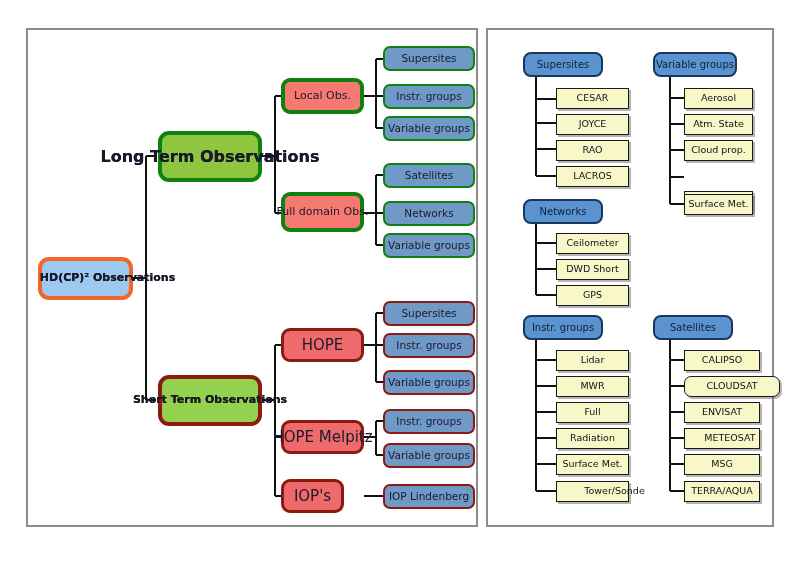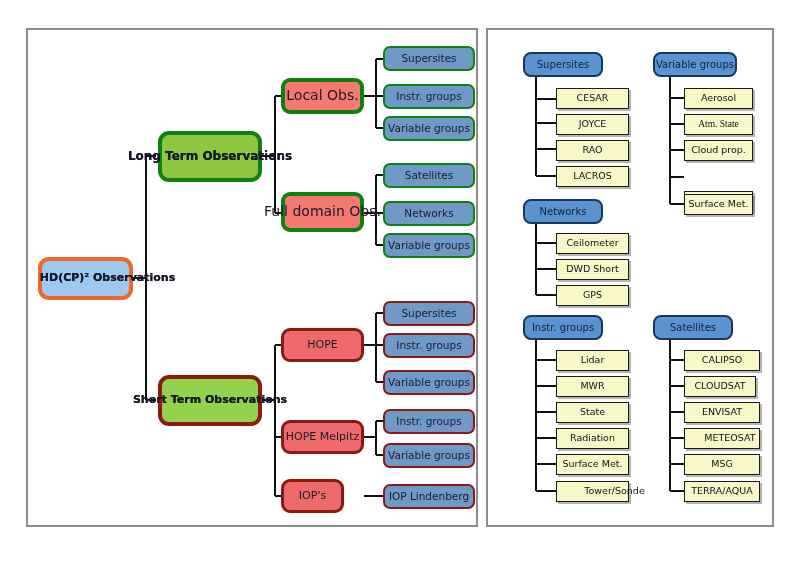--- a/index.html
+++ b/index.html
@@ -17,27 +17,27 @@
             pointer-events:none;}
 
   .node{position:absolute;box-sizing:border-box;display:flex;
         align-items:center;justify-content:center;text-align:center;
         color:#1a1a2e;line-height:1.12;white-space:nowrap;}
 
   
   .n-root{background:#9dc9f0;border:4px solid #f4652a;border-radius:11px;
           font-size:11px;font-weight:bold;}
   .n-long{background:#8cc152;background:#8ec63f;border:4px solid #108010;
-          border-radius:11px;font-size:12px;font-weight:bold;}
+          border-radius:11px;font-size:16px;font-weight:bold;}
   .n-short{background:#94d14f;border:4px solid #8b1a10;border-radius:11px;
            font-size:11px;font-weight:bold;}
   .n-local{background:#f77a72;border:4px solid #108010;border-radius:9px;
-           font-size:14px;}
+           font-size:11px;}
   .n-hope{background:#ef6b6b;border:3px solid #8b1a10;border-radius:9px;
-          font-size:11px;}
+          font-size:15px;}
   .n-leaf-green{background:#6f9ac7;border:2px solid #108010;border-radius:7px;
                 font-size:10.5px;}
   .n-leaf-red{background:#6f9ac7;border:2px solid #8b1a10;border-radius:7px;
               font-size:10.5px;}
 
   
   .n-head{background:#5b93d0;border:2px solid #16375f;border-radius:8px;
           font-size:10px;color:#10203a;}
   .n-item{background:#f7f7c8;border:1.5px solid #1a1a1a;border-radius:0;
           font-size:9.5px;color:#10101a;
@@ -165,39 +165,39 @@
   <div class="node n-leaf-red" style="left:383px;top:484px;width:92px;height:25px;">IOP Lindenberg</div>
 
   <div class="node n-head" style="left:523px;top:52px;width:80px;height:25px;">Supersites</div>
   <div class="node n-item" style="left:556px;top:88px;width:73px;height:21px;">CESAR</div>
   <div class="node n-item" style="left:556px;top:114px;width:73px;height:21px;text-align:center;">JOYCE</div>
   <div class="node n-item" style="left:556px;top:140px;width:73px;height:21px;">RAO</div>
   <div class="node n-item" style="left:556px;top:166px;width:73px;height:21px;">LACROS</div>
 
   <div class="node n-head" style="left:653px;top:52px;width:84px;height:25px;">Variable groups</div>
   <div class="node n-item" style="left:684px;top:88px;width:69px;height:21px;">Aerosol</div>
-  <div class="node n-item" style="left:684px;top:114px;width:69px;height:21px;font-family:Liberation Serif, serif;">Atm. State</div>
+  <div class="node n-item" style="left:684px;top:114px;width:69px;height:21px;">Atm. State</div>
   <div class="node n-item" style="left:684px;top:140px;width:69px;height:21px;">Cloud prop.</div>
   <div class="node n-item" style="left:684px;top:167px;width:69px;height:21px;margin-top:24px;">Radiometric</div>
   <div class="node n-item" style="left:684px;top:194px;width:69px;height:21px;">Surface Met.</div>
 
   <div class="node n-head" style="left:523px;top:199px;width:80px;height:25px;">Networks</div>
   <div class="node n-item" style="left:556px;top:233px;width:73px;height:21px;">Ceilometer</div>
   <div class="node n-item" style="left:556px;top:259px;width:73px;height:21px;">DWD Short</div>
   <div class="node n-item" style="left:556px;top:285px;width:73px;height:21px;">GPS</div>
 
   <div class="node n-head" style="left:523px;top:315px;width:80px;height:25px;">Instr. groups</div>
   <div class="node n-item" style="left:556px;top:350px;width:73px;height:21px;">Lidar</div>
   <div class="node n-item" style="left:556px;top:376px;width:73px;height:21px;">MWR</div>
-  <div class="node n-item" style="left:556px;top:402px;width:73px;height:21px;">State</div>
+  <div class="node n-item" style="left:556px;top:402px;width:73px;height:21px;">Full</div>
   <div class="node n-item" style="left:556px;top:428px;width:73px;height:21px;">Radiation</div>
   <div class="node n-item" style="left:556px;top:454px;width:73px;height:21px;">Surface Met.</div>
   <div class="node n-item" style="left:556px;top:481px;width:73px;height:21px;padding-left:44px;">Tower/Sonde</div>
 
   <div class="node n-head" style="left:653px;top:315px;width:80px;height:25px;">Satellites</div>
   <div class="node n-item" style="left:684px;top:350px;width:76px;height:21px;">CALIPSO</div>
-  <div class="node n-item" style="left:684px;top:376px;width:72px;height:21px;">CLOUDSAT</div>
+  <div class="node n-item" style="left:684px;top:376px;width:96px;height:21px;border-radius:7px;">CLOUDSAT</div>
   <div class="node n-item" style="left:684px;top:402px;width:76px;height:21px;">ENVISAT</div>
   <div class="node n-item" style="left:684px;top:428px;width:76px;height:21px;padding-left:16px;">METEOSAT</div>
   <div class="node n-item" style="left:684px;top:454px;width:76px;height:21px;">MSG</div>
   <div class="node n-item" style="left:684px;top:481px;width:76px;height:21px;">TERRA/AQUA</div>
 
 </div>
 
 </body></html>

